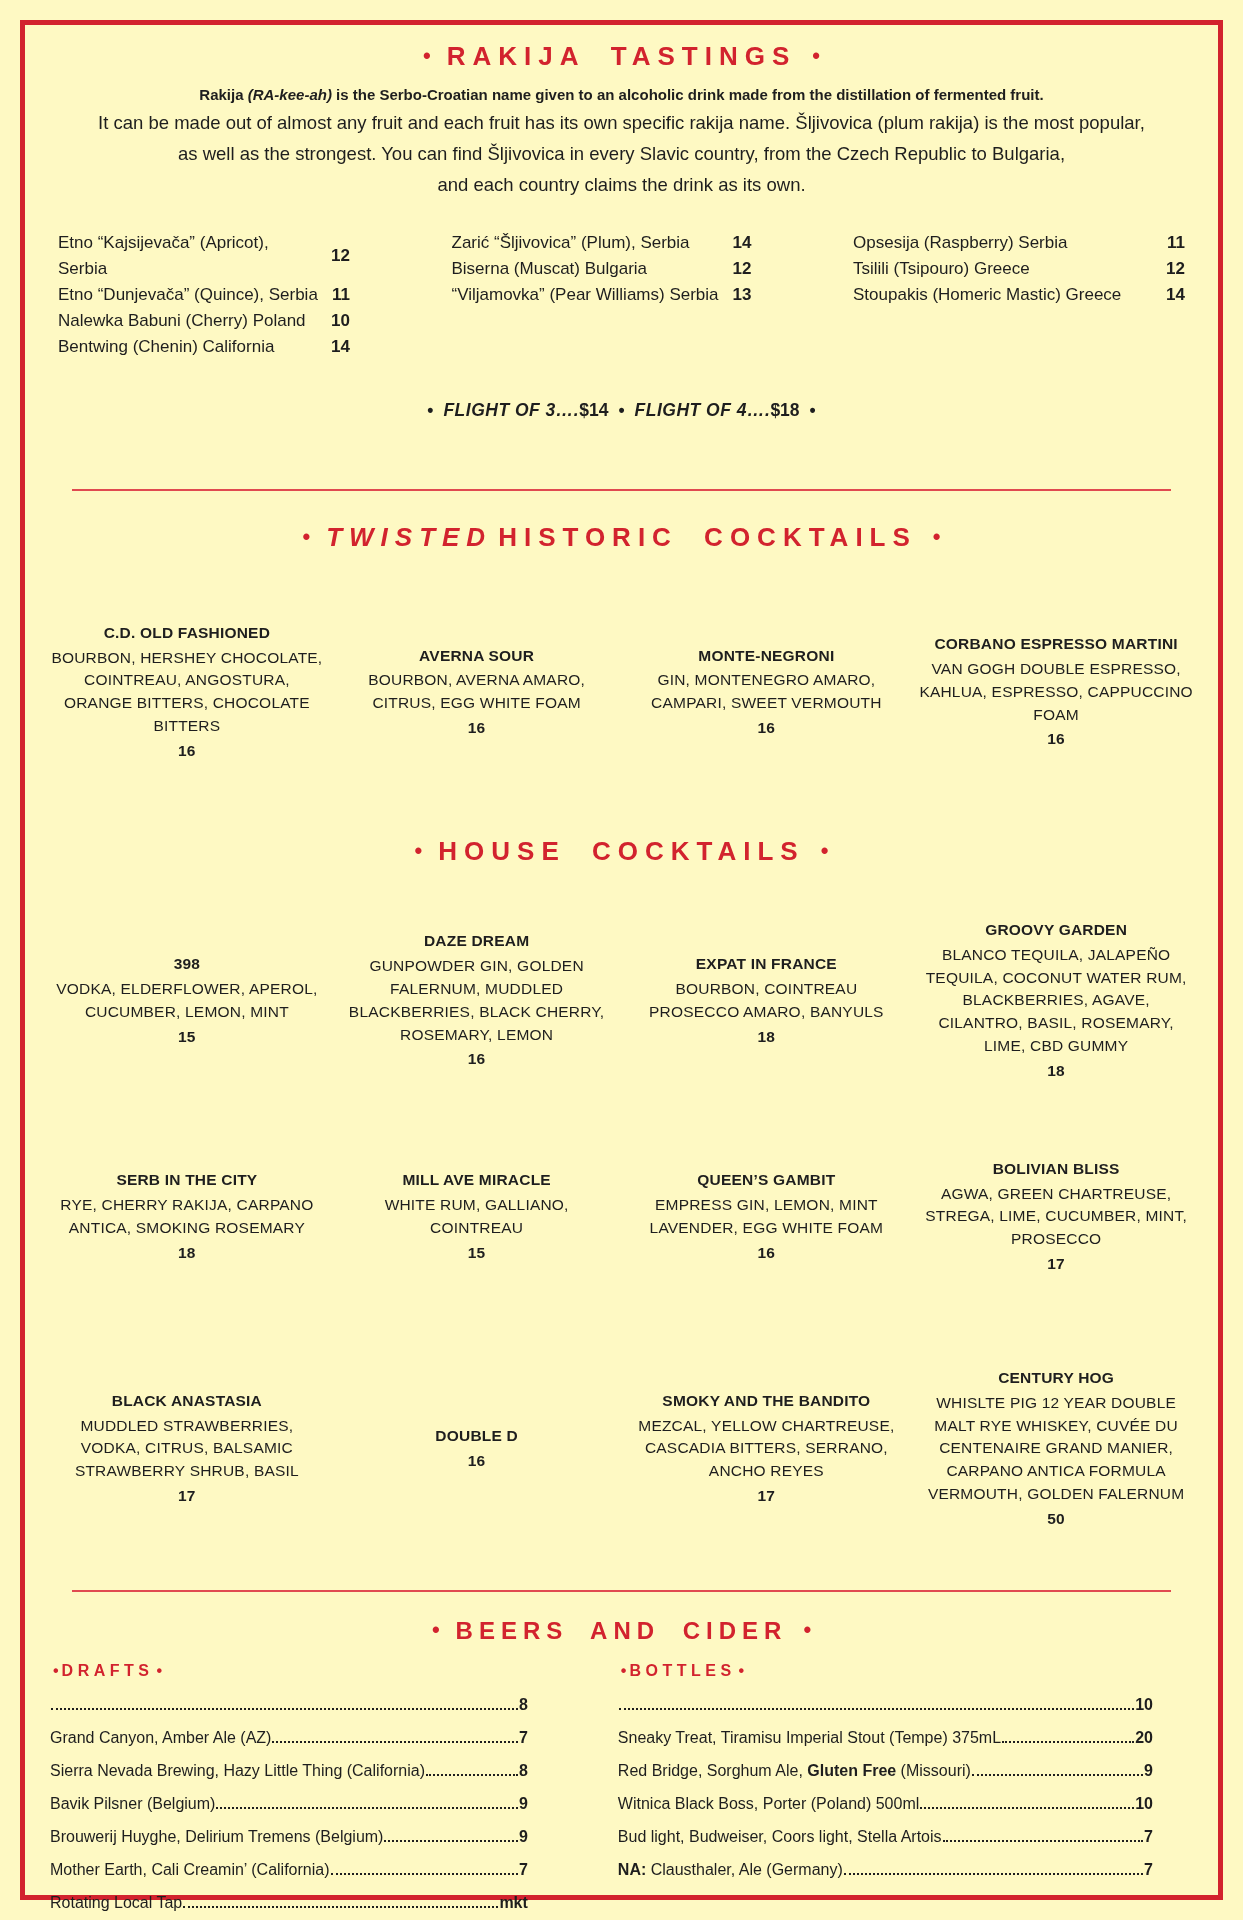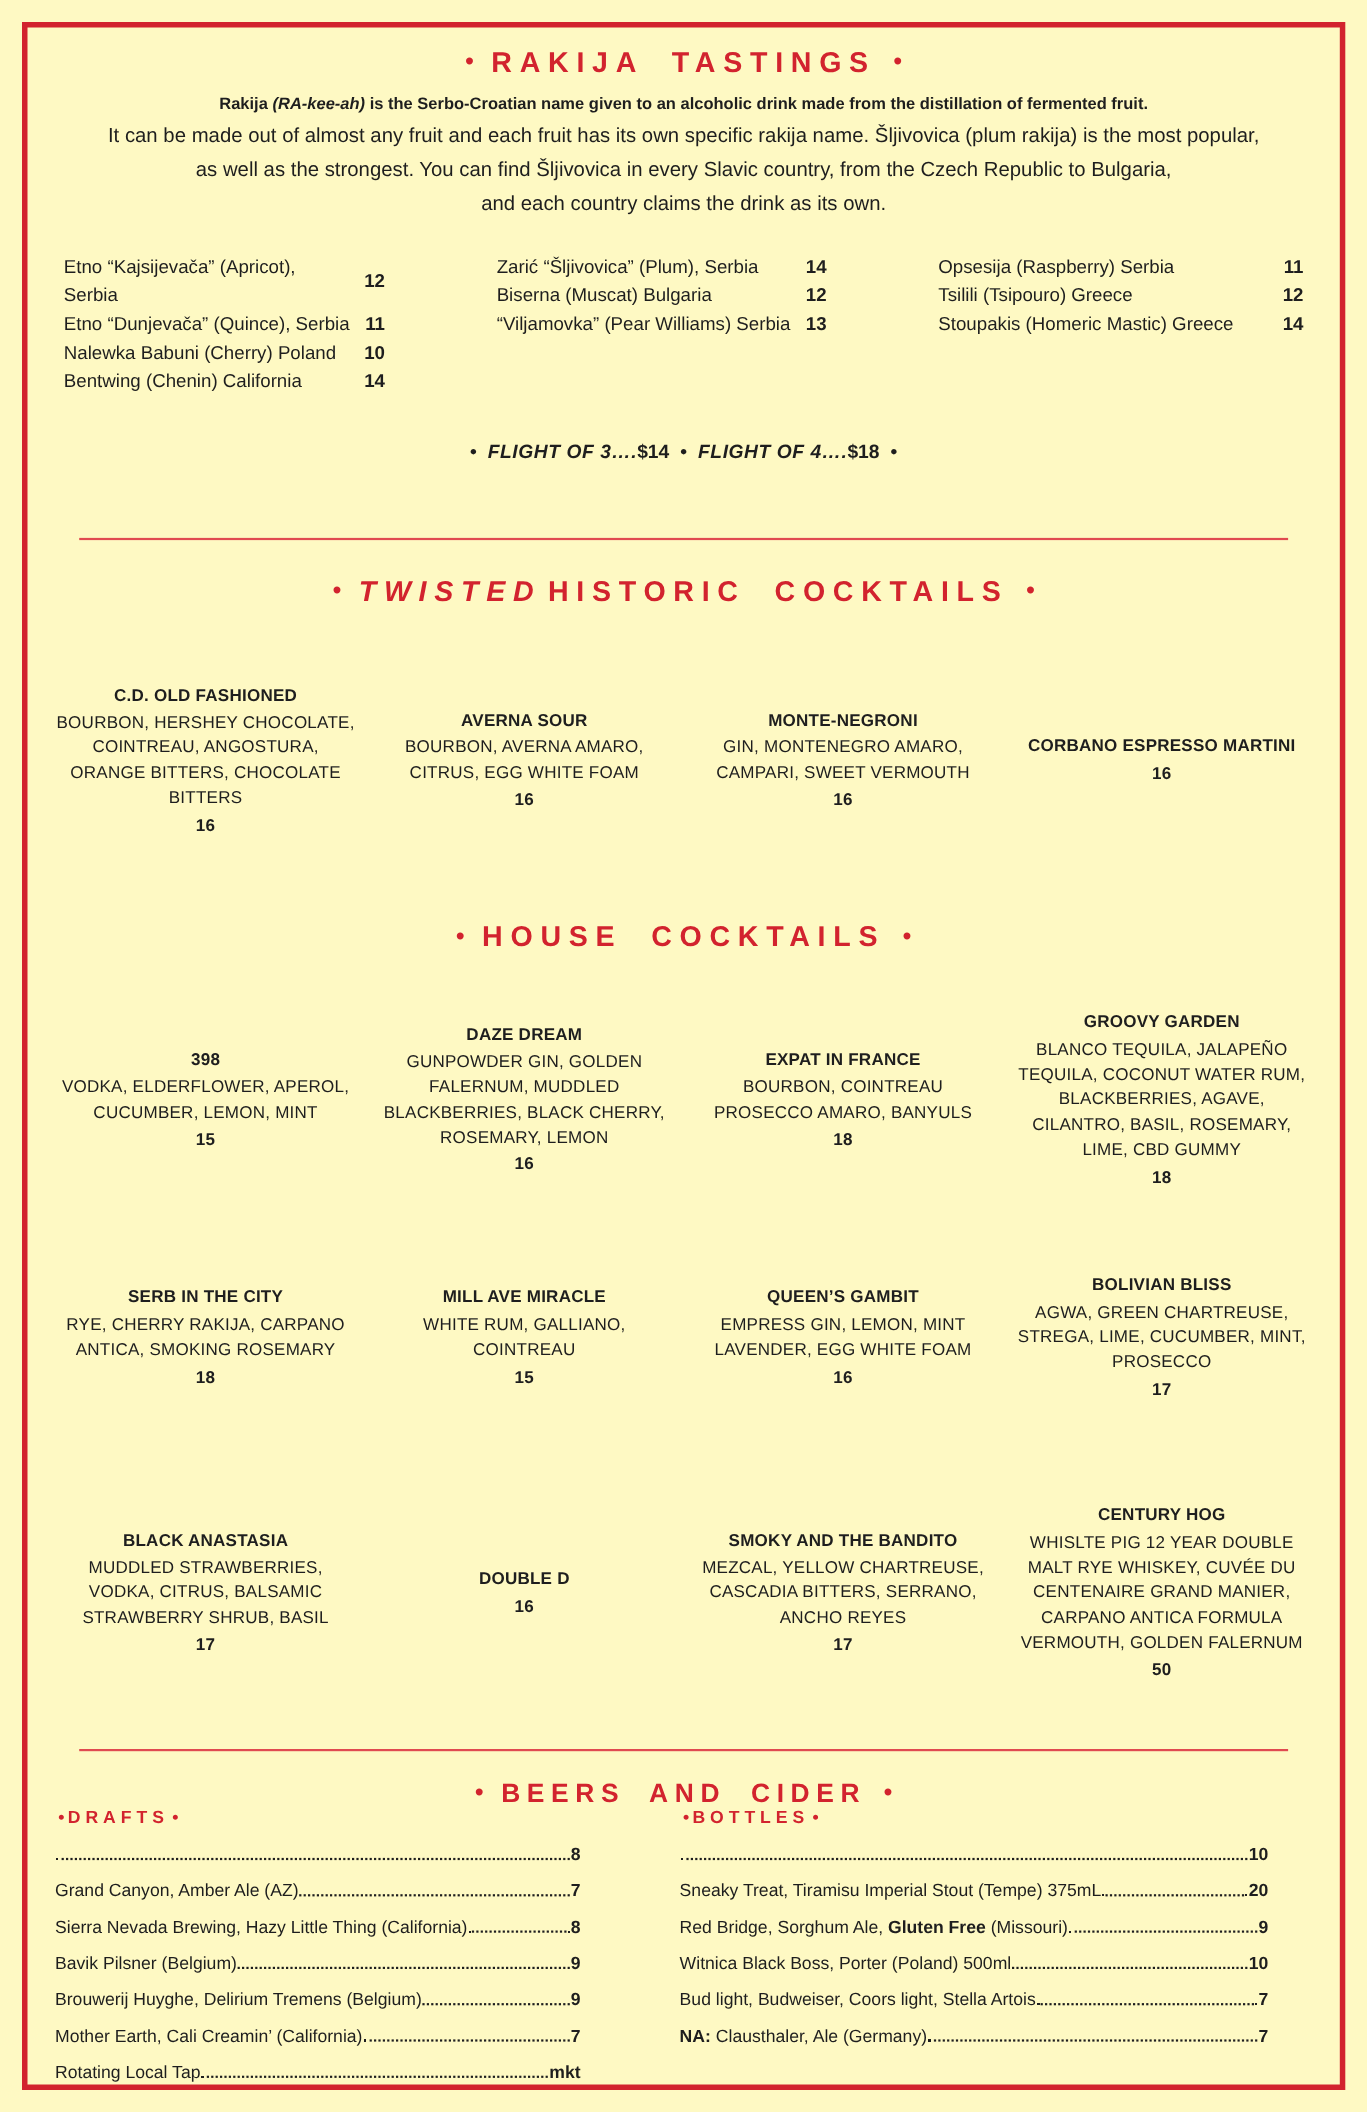--- a/index.html
+++ b/index.html
@@ -47,21 +47,21 @@
   .cktl .cprice{font-weight:bold;margin-top:2px;}
 
   .h-house{margin-top:64px;}
   .g-house1{margin-top:34px;min-height:202px;}
   .g-house2{margin-top:22px;min-height:186px;}
   .g-house3{margin-top:46px;min-height:186px;}
 
   .h-beers{margin-top:26px;font-size:24px;}
   .h-beers .t{letter-spacing:6px;word-spacing:10px;}
 
-  .beer-cols{display:grid;grid-template-columns:1fr 1.12fr;column-gap:90px;padding-right:40px;}
+  .beer-cols{display:grid;grid-template-columns:1fr 1.12fr;column-gap:90px;margin-top:18px;padding-right:40px;}
   .beer-label{color:#d2232e;font-weight:bold;font-size:16px;letter-spacing:4.5px;}
   .beer-label .blt{letter-spacing:0;margin:0 3px;}
   .beer-list{margin-top:8px;}
   .beer-row{display:flex;align-items:baseline;font-size:16px;line-height:33px;}
   .beer-row .bname{white-space:nowrap;}
   .beer-row .bbold{font-weight:bold;white-space:pre;}
   .beer-row .dots{flex:1 1 auto;min-width:14px;border-bottom:2px dotted #1e1e1e;margin:0 1px 5px 1px;}
   .beer-row .bprice{font-weight:bold;}
 </style>
 </head>
@@ -152,20 +152,21 @@
         <div class="cing">BOURBON, AVERNA AMARO, CITRUS, EGG WHITE FOAM</div>
         <div class="cprice">16</div>
       </div>
       <div class="cktl">
         <div class="cname">MONTE-NEGRONI</div>
         <div class="cing">GIN, MONTENEGRO AMARO, CAMPARI, SWEET VERMOUTH</div>
         <div class="cprice">16</div>
       </div>
       <div class="cktl">
         <div class="cname">CORBANO ESPRESSO MARTINI</div>
+        <div class="cing">VAN GOGH DOUBLE ESPRESSO, KAHLUA, ESPRESSO, CAPPUCCINO FOAM</div>
         <div class="cprice">16</div>
       </div>
     </div>
 
     <div class="sec-title h-house">
       <span class="blt">•</span><span class="t">HOUSE COCKTAILS</span><span class="blt">•</span>
     </div>
 
     <div class="cocktail-grid g-house1">
       <div class="cktl">

